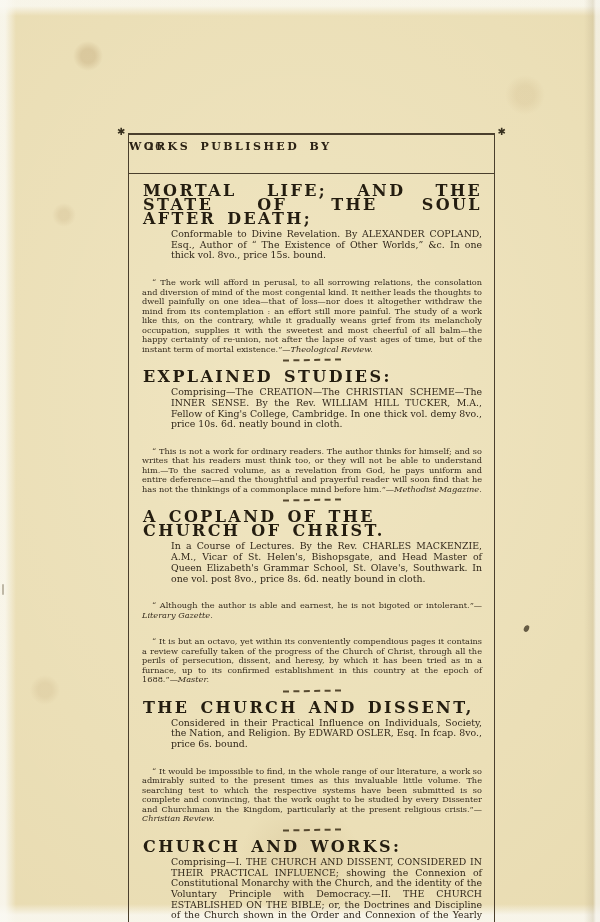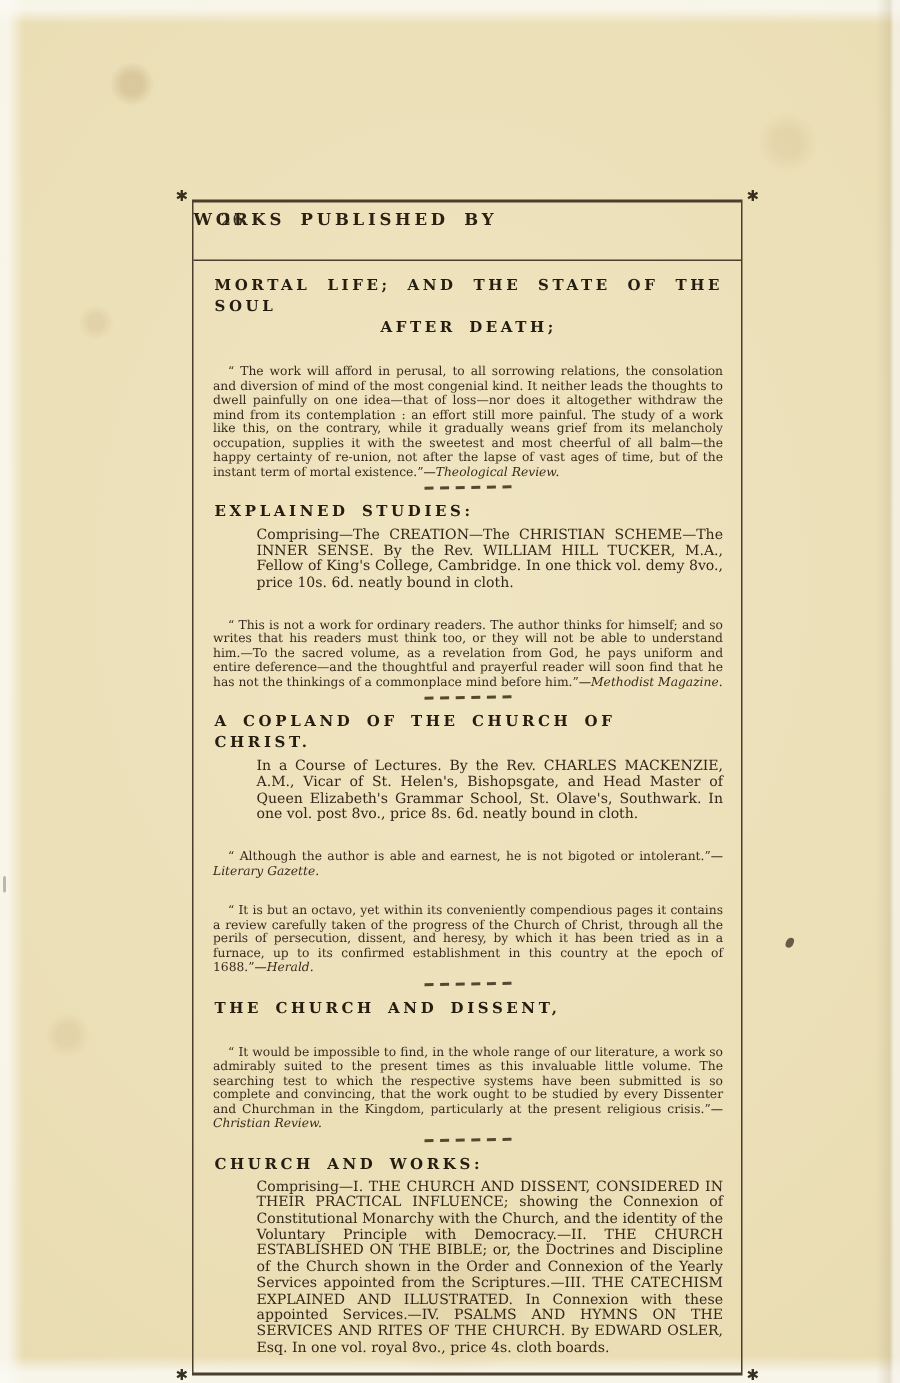--- a/index.html
+++ b/index.html
@@ -64,26 +64,26 @@
   }
   .head-title {
     position: absolute; left: 0; right: 0; top: 5px;
     font-weight: bold; font-size: 11px;
     letter-spacing: 2.5px; word-spacing: 4px; color: #2b2214;
   }
 
   .content { padding: 2px 12px 8px 13px; }
 
   .sec-title {
-    font-weight: bold; font-size: 10px; line-height: 14px;
+    font-weight: bold; font-size: 16px; line-height: 14px;
     letter-spacing: 2.4px; word-spacing: 3px; color: #241d10;
     margin: 8px 0 3px 1px;
   }
   .sec-title .tline1 { display: block; text-align: justify; text-align-last: justify; }
-  .sec-title .tline2 { display: block; text-align: center; }
+  .sec-title .tline2 { display: block; text-align: left; }
 
   .imprint {
     margin: 2px 0 3px 29px;
     font-size: 9.4px; line-height: 10.7px;
     text-align: justify; color: #31271a;
   }
   .quote {
     margin: 17px 0 2px 0;
     font-size: 8.2px; line-height: 9.5px;
     text-align: justify; text-indent: 10px; color: #362c1f;
@@ -113,41 +113,43 @@
       <span class="head-title">WORKS PUBLISHED BY</span>
     </div>
 
     <div class="content">
 
       <div>
         <div class="sec-title">
           <span class="tline1">MORTAL LIFE; AND THE STATE OF THE SOUL</span>
           <span class="tline2">AFTER DEATH;</span>
         </div>
+        <p class="imprint">Conformable to Divine Revelation.  By ALEXANDER COPLAND, Esq., Author of “ The Existence of Other Worlds,” &amp;c.  In one thick vol. 8vo., price 15s. bound.</p>
         <p class="quote"><span>“ The work will afford in perusal, to all sorrowing relations, the consolation and diversion of mind of the most congenial kind.  It neither leads the thoughts to dwell painfully on one idea—that of loss—nor does it altogether withdraw the mind from its contemplation : an effort still more painful.  The study of a work like this, on the contrary, while it gradually weans grief from its melancholy occupation, supplies it with the sweetest and most cheerful of all balm—the happy certainty of re-union, not after the lapse of vast ages of time, but of the instant term of mortal existence.”</span><span class="src">—Theological Review.</span></p>
         <div class="sep"></div>
       </div>
 
       <div>
         <div class="sec-title">EXPLAINED STUDIES:</div>
         <p class="imprint">Comprising—The CREATION—The CHRISTIAN SCHEME—The INNER SENSE.  By the Rev. WILLIAM HILL TUCKER, M.A., Fellow of King's College, Cambridge.  In one thick vol. demy 8vo., price 10s. 6d. neatly bound in cloth.</p>
         <p class="quote"><span>“ This is not a work for ordinary readers.  The author thinks for himself; and so writes that his readers must think too, or they will not be able to understand him.—To the sacred volume, as a revelation from God, he pays uniform and entire deference—and the thoughtful and prayerful reader will soon find that he has not the thinkings of a commonplace mind before him.”</span><span class="src">—Methodist Magazine.</span></p>
         <div class="sep"></div>
       </div>
 
       <div>
         <div class="sec-title">A COPLAND OF THE CHURCH OF CHRIST.</div>
         <p class="imprint">In a Course of Lectures.  By the Rev. CHARLES MACKENZIE, A.M., Vicar of St. Helen's, Bishopsgate, and Head Master of Queen Elizabeth's Grammar School, St. Olave's, Southwark.  In one vol. post 8vo., price 8s. 6d. neatly bound in cloth.</p>
         <p class="quote"><span>“ Although the author is able and earnest, he is not bigoted or intolerant.”</span><span class="src">—Literary Gazette.</span></p>
-        <p class="quote"><span>“ It is but an octavo, yet within its conveniently compendious pages it contains a review carefully taken of the progress of the Church of Christ, through all the perils of persecution, dissent, and heresy, by which it has been tried as in a furnace, up to its confirmed establishment in this country at the epoch of 1688.”</span><span class="src">—Herald.</span></p>
+        <p class="quote"><span>“ It is but an octavo, yet within its conveniently compendious pages it contains a review carefully taken of the progress of the Church of Christ, through all the perils of persecution, dissent, and heresy, by which it has been tried as in a furnace, up to its confirmed establishment in this country at the epoch of 1688.”</span><span class="src">—Master.</span></p>
         <div class="sep"></div>
       </div>
 
       <div>
         <div class="sec-title">THE CHURCH AND DISSENT,</div>
+        <p class="imprint">Considered in their Practical Influence on Individuals, Society, the Nation, and Religion.  By EDWARD OSLER, Esq.  In fcap. 8vo., price 6s. bound.</p>
         <p class="quote"><span>“ It would be impossible to find, in the whole range of our literature, a work so admirably suited to the present times as this invaluable little volume.  The searching test to which the respective systems have been submitted is so complete and convincing, that the work ought to be studied by every Dissenter and Churchman in the Kingdom, particularly at the present religious crisis.”</span><span class="src">—Christian Review.</span></p>
         <div class="sep"></div>
       </div>
 
       <div>
         <div class="sec-title">CHURCH AND WORKS:</div>
         <p class="imprint">Comprising—I. THE CHURCH AND DISSENT, CONSIDERED IN THEIR PRACTICAL INFLUENCE;  showing the Connexion of Constitutional Monarchy with the Church, and the identity of the Voluntary Principle with Democracy.—II. THE CHURCH ESTABLISHED ON THE BIBLE; or, the Doctrines and Discipline of the Church shown in the Order and Connexion of the Yearly Services appointed from the Scriptures.—III. THE CATECHISM EXPLAINED AND ILLUSTRATED.  In Connexion with these appointed Services.—IV. PSALMS AND HYMNS ON THE SERVICES AND RITES OF THE CHURCH.  By EDWARD OSLER, Esq.  In one vol. royal 8vo., price 4s. cloth boards.</p>
       </div>
 
     </div>

